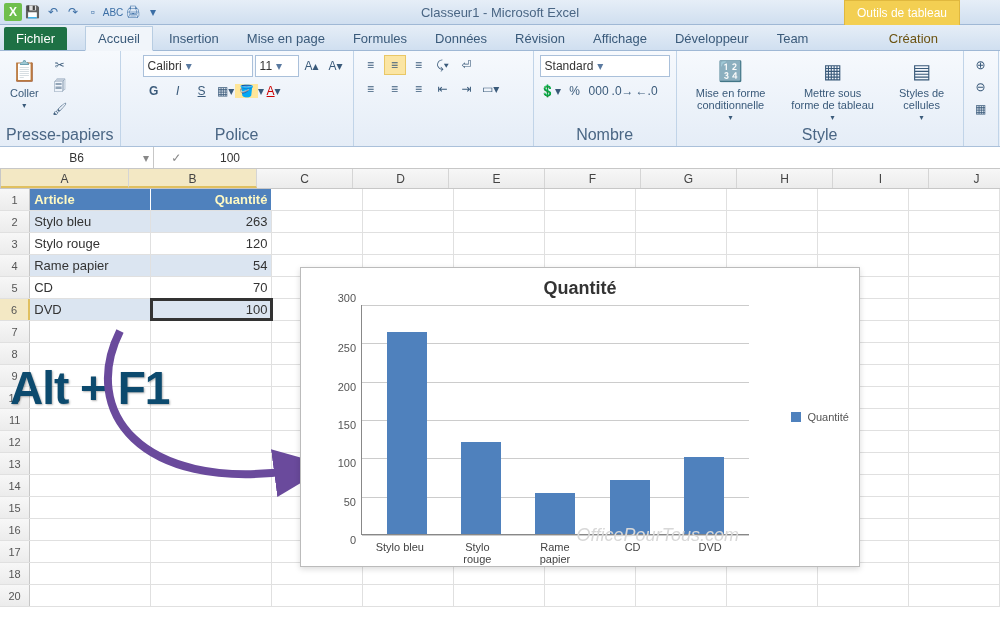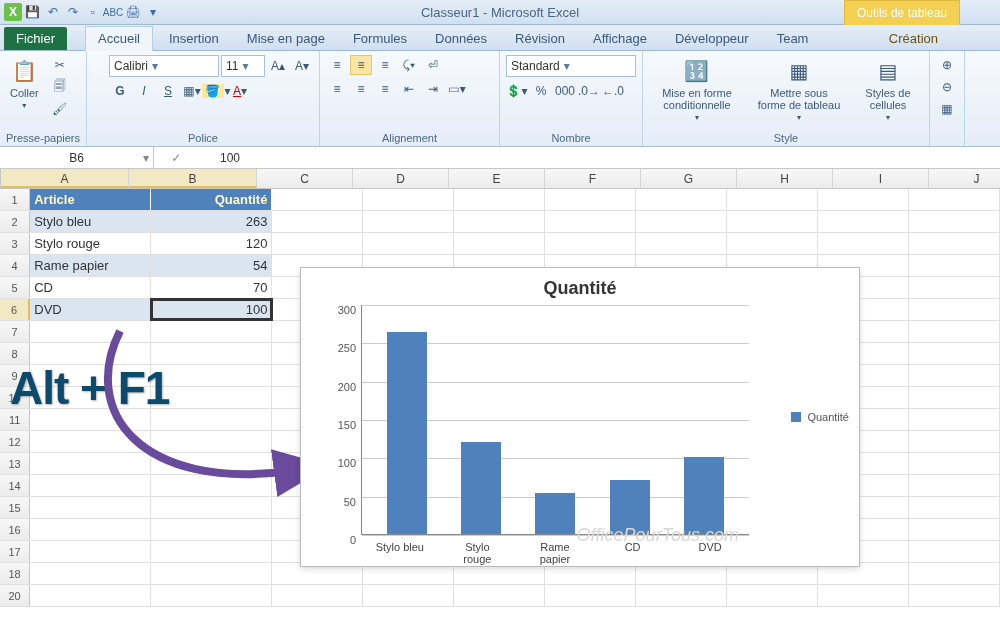--- a/index.html
+++ b/index.html
@@ -17,21 +17,21 @@
   .tabs { height: 26px; background: linear-gradient(#e6eef7,#d0dff0); display:flex; align-items:flex-end; gap: 4px; padding-left:4px; border-bottom:1px solid #9fb8d5; position:relative;}
   .tab { padding: 4px 12px; font-size:13px; color:#3a5a7a; cursor:pointer; }
   .tab.file { background:#1e7145; color:#fff; border-radius:2px 2px 0 0; margin-right:14px; }
   .tab.active { background:#f1f5fa; border:1px solid #b8cde2; border-bottom:1px solid #f1f5fa; color:#3a5a7a; margin-bottom:-1px; }
   .tab.creation { position:absolute; right:50px; color:#6b5210; }
 
   
   .ribbon { height: 96px; background: linear-gradient(#f6f9fd,#e5edf7); border-bottom:1px solid #aac0da; display:flex; }
   .group { border-right:1px solid #c1d4e8; display:flex; flex-direction:column; justify-content:space-between; padding:4px 6px 0; }
   .group-items { display:flex; gap:6px; align-items:flex-start; flex:1; }
-  .group-label { text-align:center; font-size:11px; color:#4a6684; padding:2px 0; }
+  .group-label { text-align:center; font-size:16px; color:#4a6684; padding:2px 0; }
   .rb-btn { display:flex; flex-direction:column; align-items:center; justify-content:center; gap:2px; padding:2px 4px; cursor:pointer; color:#3a5a7a; font-size:11px; text-align:center; min-width:24px; }
   .rb-btn .ico { width:28px; height:28px; display:flex; align-items:center; justify-content:center; font-size:20px; }
   .rb-vstack { display:flex; flex-direction:column; gap:2px; }
   .rb-row { display:flex; gap:2px; align-items:center; }
   .small-btn { width:22px; height:20px; display:flex; align-items:center; justify-content:center; font-size:12px; cursor:pointer; color:#3a5a7a; border:1px solid transparent; }
   .comb { height:22px; border:1px solid #aac0da; background:#fff; display:flex; align-items:center; padding:0 4px; font-size:12px; gap:4px; }
   .comb .dd { color:#5a7aa0;}
 
   
   .formulabar { height: 22px; border-bottom:1px solid #c7c7c7; display:flex; align-items:center; background:#fff;}
@@ -164,21 +164,20 @@
       </div>
       <div class="rb-row">
         <div class="small-btn">≡</div>
         <div class="small-btn">≡</div>
         <div class="small-btn">≡</div>
         <div class="small-btn">⇤</div>
         <div class="small-btn">⇥</div>
         <div class="small-btn">▭▾</div>
       </div>
     </div>
-    <div class="group-label">Alignement</div>
   </div>
 
   <div class="group" style="min-width:140px;">
     <div class="rb-vstack" style="gap:4px;">
       <div class="comb" style="width:130px;">
           <span>Standard</span>
           <span class="dd">▾</span>
         </div>
       <div class="rb-row">
         <div class="small-btn">💲▾</div>
@@ -519,21 +518,21 @@
         <div class="ytick" style="bottom: 32.3333px;">50</div>
         <div class="ygrid" style="top: 153.333px;"></div>
         <div class="ytick" style="bottom: 70.6667px;">100</div>
         <div class="ygrid" style="top: 115px;"></div>
         <div class="ytick" style="bottom: 109px;">150</div>
         <div class="ygrid" style="top: 76.6667px;"></div>
         <div class="ytick" style="bottom: 147.333px;">200</div>
         <div class="ygrid" style="top: 38.3333px;"></div>
         <div class="ytick" style="bottom: 185.667px;">250</div>
         <div class="ygrid" style="top: 0px;"></div>
-        <div class="ytick" style="bottom: 224px;">300</div>
+        <div class="ytick" style="bottom: 236px;">300</div>
         <div class="bars-row">
           <div class="bar-slot">
             <div class="bar" style="height: 201.633px;"></div>
           </div>
           <div class="bar-slot">
             <div class="bar" style="height: 92px;"></div>
           </div>
           <div class="bar-slot">
             <div class="bar" style="height: 41.4px;"></div>
           </div>

